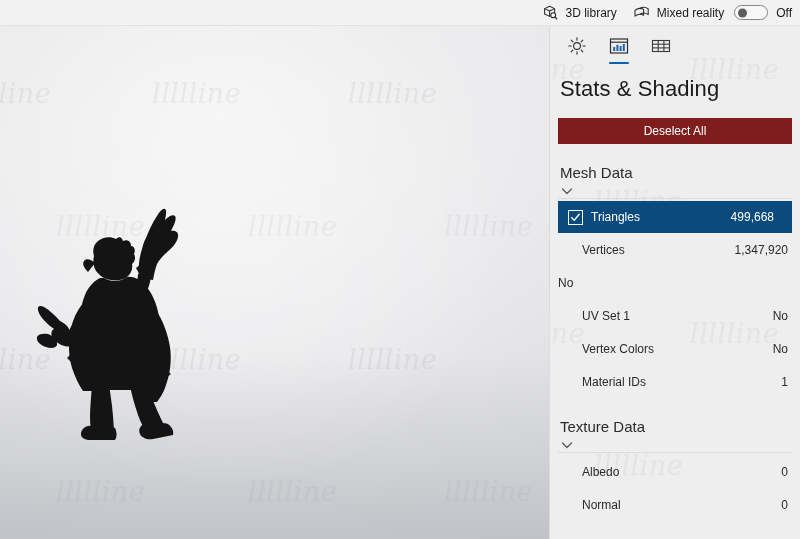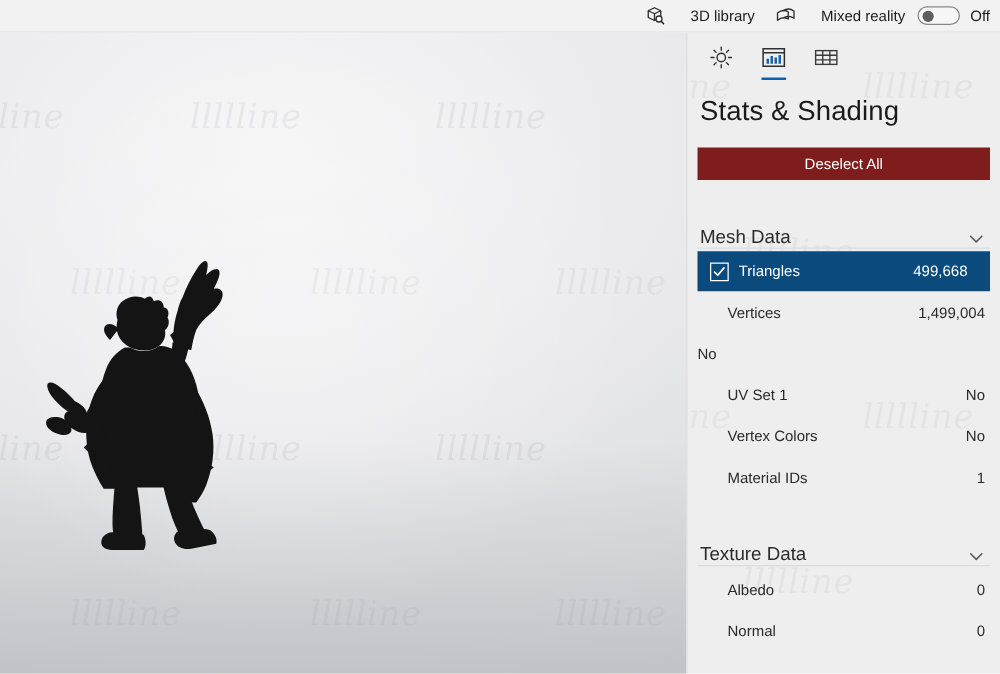--- a/index.html
+++ b/index.html
@@ -34,21 +34,20 @@
     align-items: center;
     gap: 6px;
     height: 26px;
     padding: 0 8px;
     cursor: default;
   }
   .topitem .lbl {
     font-size: 12px;
     color: #1b1b1b;
     white-space: nowrap;
-    margin-left: 13px;
   }
   .icon-svg { display: block; }
 
   
   .toggle-wrap { display: flex; align-items: center; gap: 8px; padding-left: 2px; }
   .toggle {
     width: 34px; height: 15px;
     border: 1px solid #868686;
     border-radius: 8px;
     background: #f7f7f7;
@@ -165,26 +164,27 @@
     color: #ffffff;
     font-size: 12px;
     border: none;
     width: calc(100% - 16px);
     cursor: pointer;
     font-family: "Liberation Sans", sans-serif;
   }
 
   .section-head {
     display: flex;
-    align-items: flex-end;
+    align-items: flex-start;
     justify-content: space-between;
     padding: 0 12px 0 10px;
     height: 34px;
     margin-top: 20px;
     cursor: pointer;
+    flex-direction: column;
   }
   .section-head .st {
     font-size: 15px;
     color: #2b2b2b;
   }
   .section-rule {
     height: 1px;
     background: #dcdcdc;
     margin: 0 8px;
   }
@@ -447,21 +447,21 @@
               <svg class="icon-svg" width="11" height="11" viewBox="0 0 11 11">
                 <path d="M1.6 5.6 L4.2 8.2 L9.2 2.3" fill="none" stroke="#ffffff" stroke-width="1.35" stroke-linecap="round" stroke-linejoin="round"></path>
               </svg>
             </span>
             <span class="lbl">Triangles</span>
             <span class="val">499,668</span>
           </div>
 
           <div class="row">
             <span class="lbl">Vertices</span>
-            <span class="val">1,499,004</span>
+            <span class="val">1,347,920</span>
           </div>
 
           <div class="row">
             <span class="val">No</span>
           </div>
 
           <div class="row">
             <span class="lbl">UV Set 1</span>
             <span class="val">No</span>
           </div>

